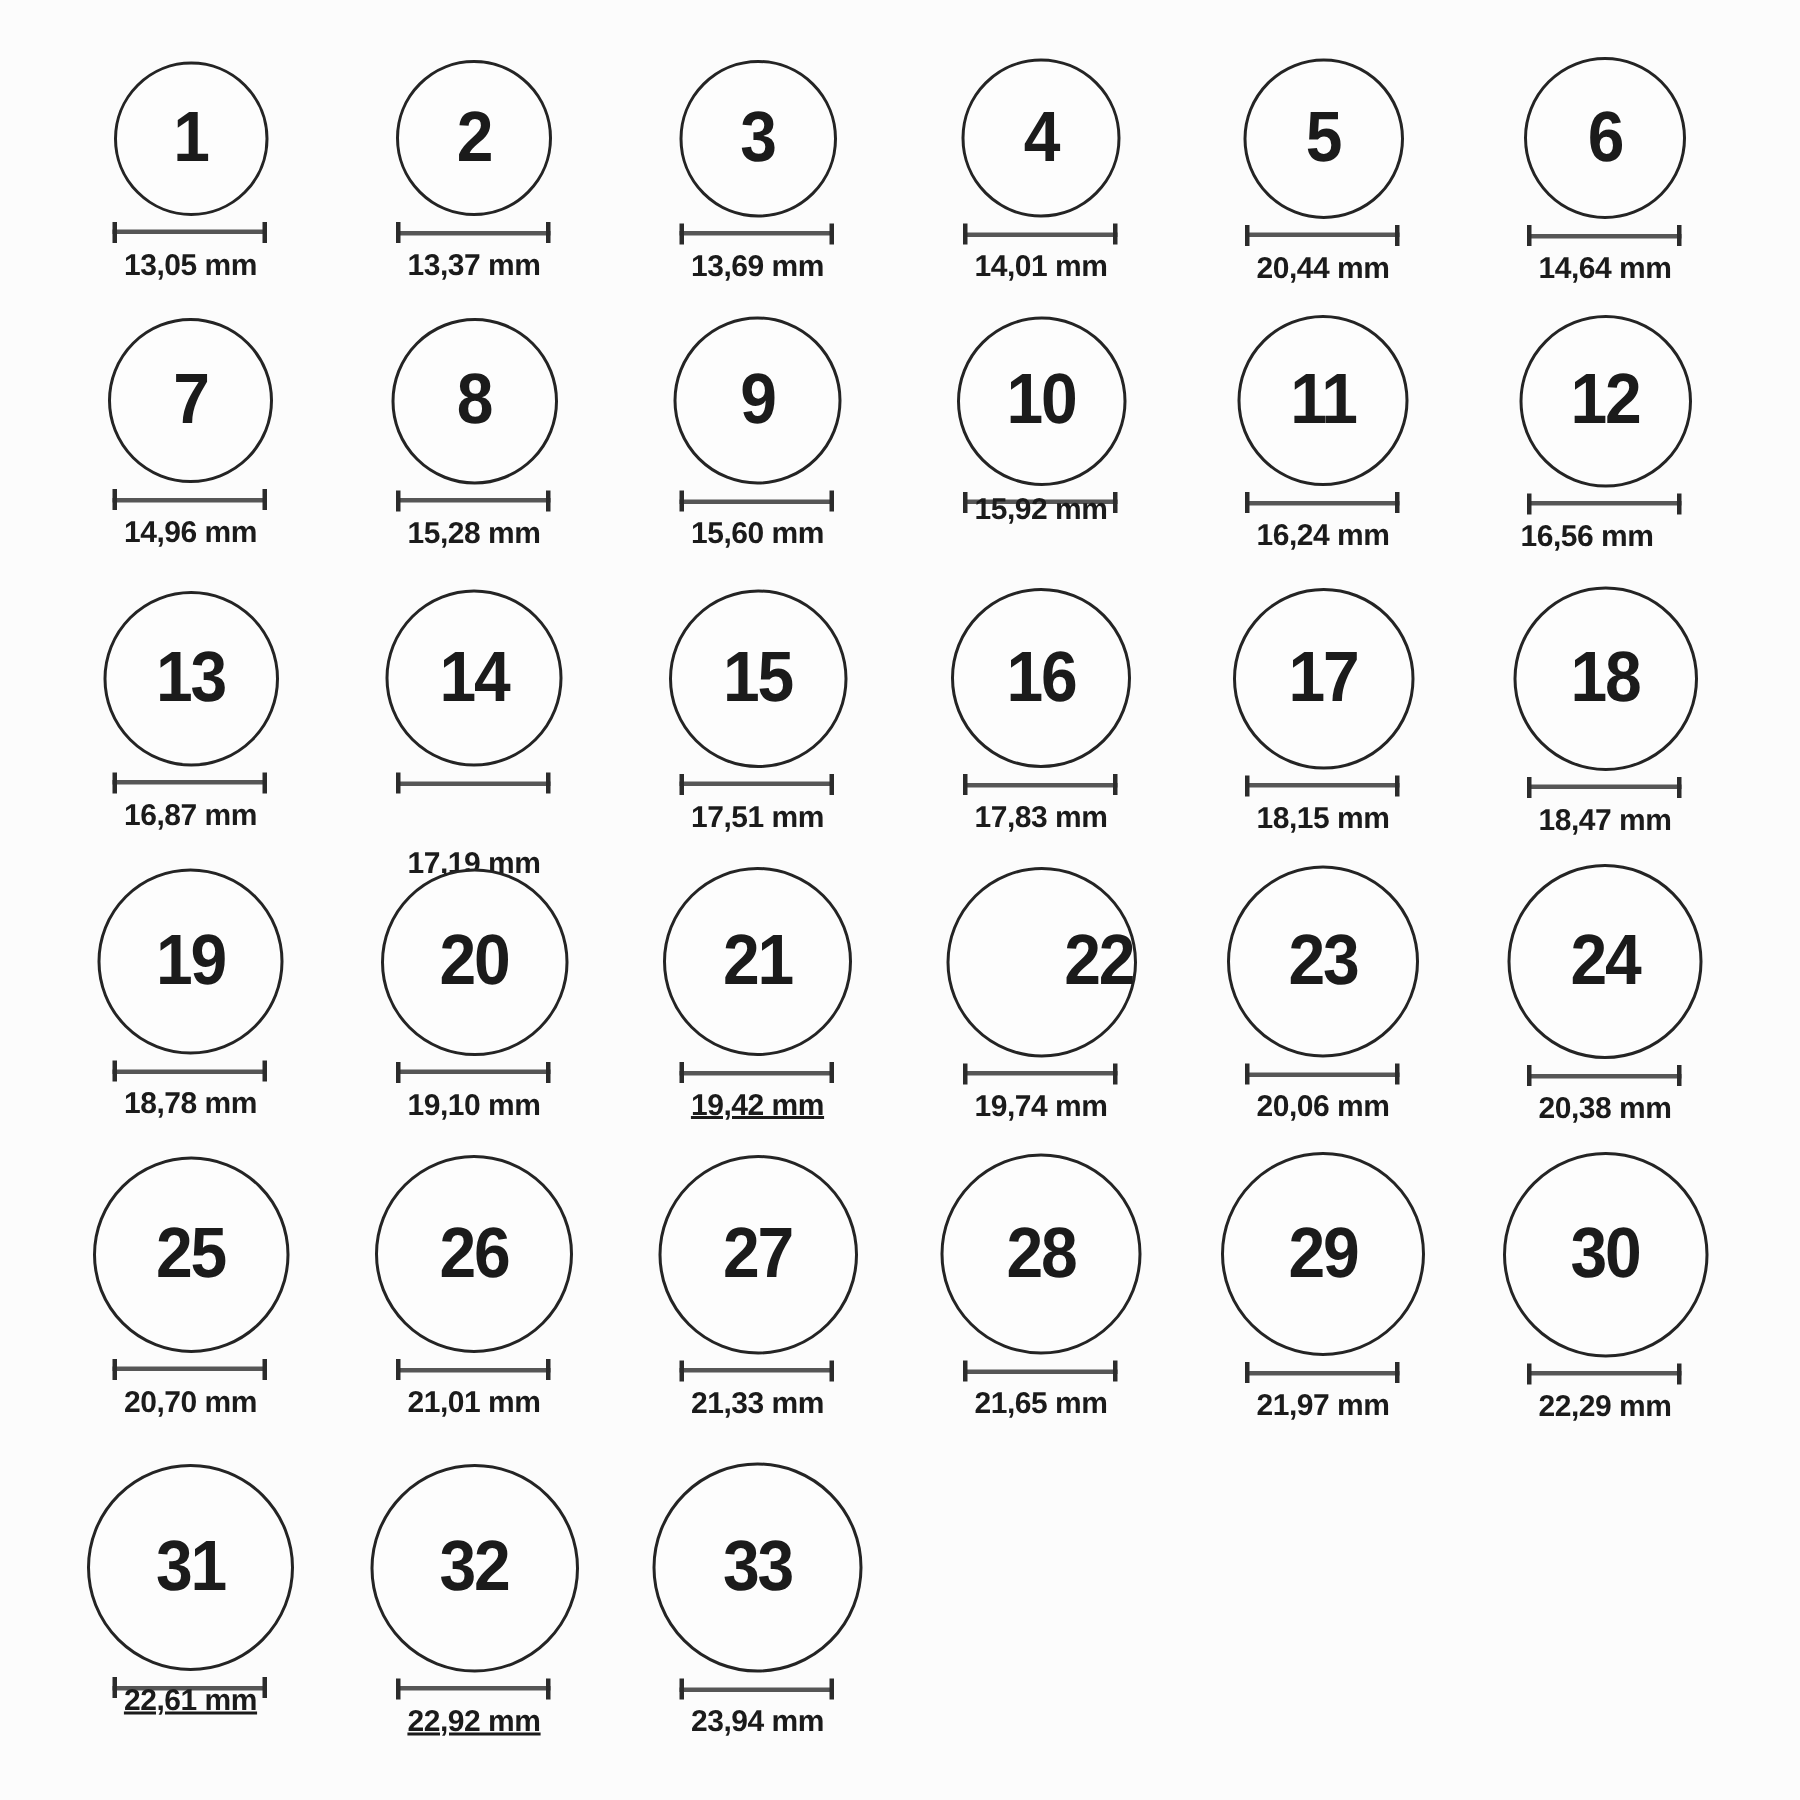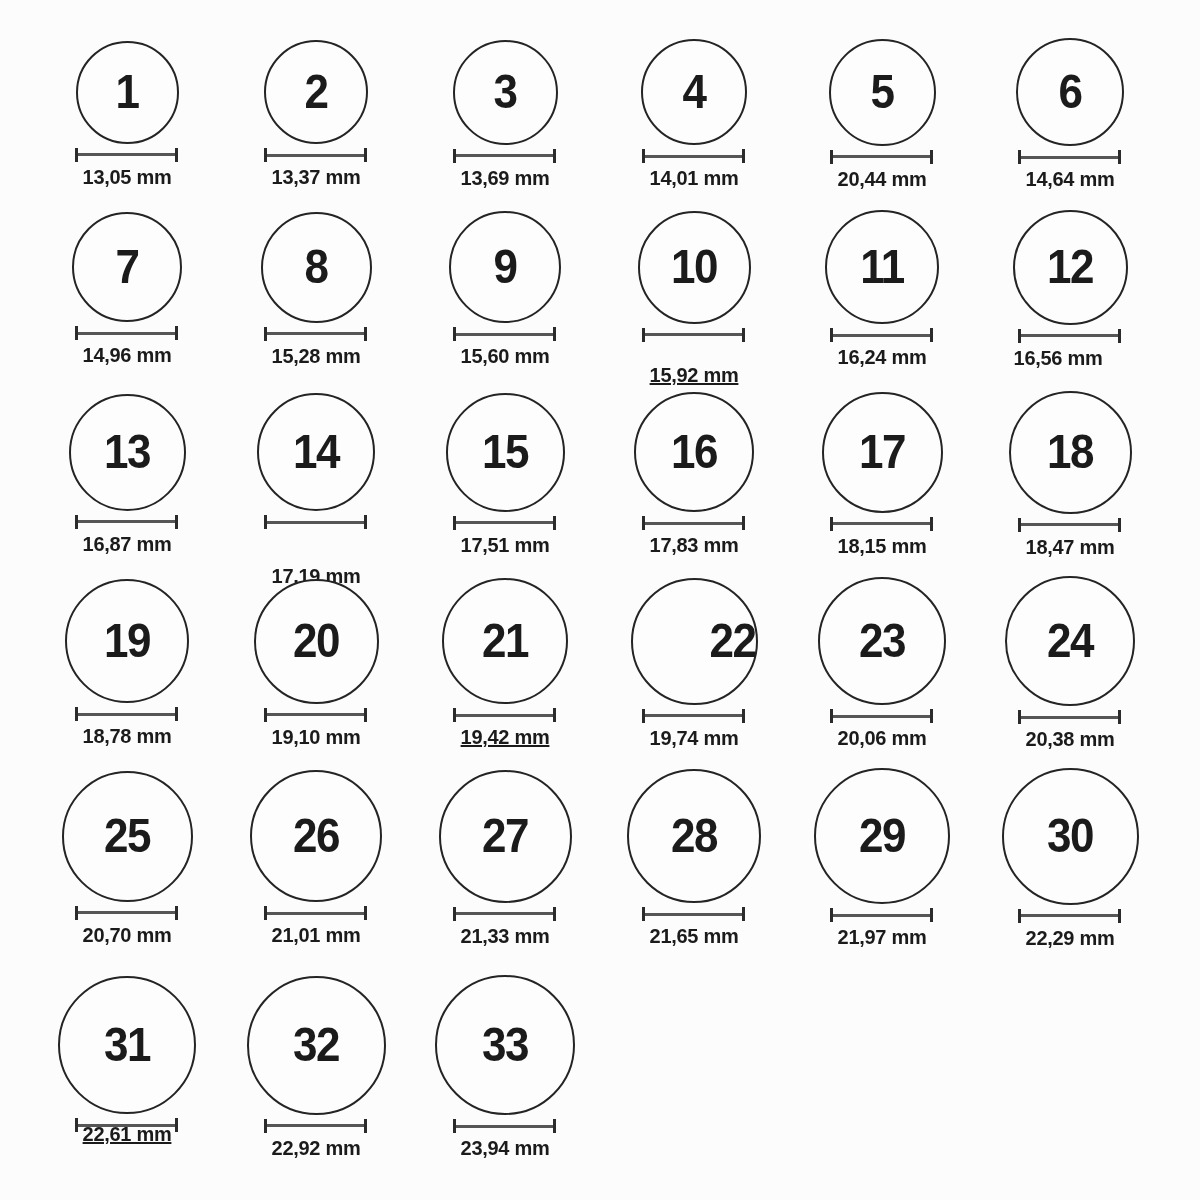--- a/index.html
+++ b/index.html
@@ -172,21 +172,21 @@
   </div>
 
   <div class="ring-item">
     <div class="circle" style="left: 637.5px; top: 210.5px; width: 113px; height: 113px;">
       <span class="num">10</span>
     </div>
     <div class="dim-line" style="left: 642px; top: 327.5px;">
       <span class="tick left"></span>
       <span class="tick right"></span>
     </div>
-    <div class="dim-label" style="left: 600px; top: 363px; text-decoration: underline;">15,92 mm</div>
+    <div class="dim-label" style="left: 600px; top: 328px;">15,92 mm</div>
   </div>
 
   <div class="ring-item">
     <div class="circle" style="left: 825px; top: 210px; width: 114px; height: 114px;">
       <span class="num">11</span>
     </div>
     <div class="dim-line" style="left: 830px; top: 328px;">
       <span class="tick left"></span>
       <span class="tick right"></span>
     </div>
@@ -414,21 +414,21 @@
   </div>
 
   <div class="ring-item">
     <div class="circle" style="left: 246.5px; top: 975.5px; width: 139px; height: 139px;">
       <span class="num">32</span>
     </div>
     <div class="dim-line" style="left: 264px; top: 1118.5px;">
       <span class="tick left"></span>
       <span class="tick right"></span>
     </div>
-    <div class="dim-label" style="left: 222px; top: 1135.5px;">22,92 mm</div>
+    <div class="dim-label" style="left: 222px; top: 1135.5px; text-decoration: underline;">22,92 mm</div>
   </div>
 
   <div class="ring-item">
     <div class="circle" style="left: 435px; top: 975px; width: 140px; height: 140px;">
       <span class="num">33</span>
     </div>
     <div class="dim-line" style="left: 453px; top: 1119px;">
       <span class="tick left"></span>
       <span class="tick right"></span>
     </div>

